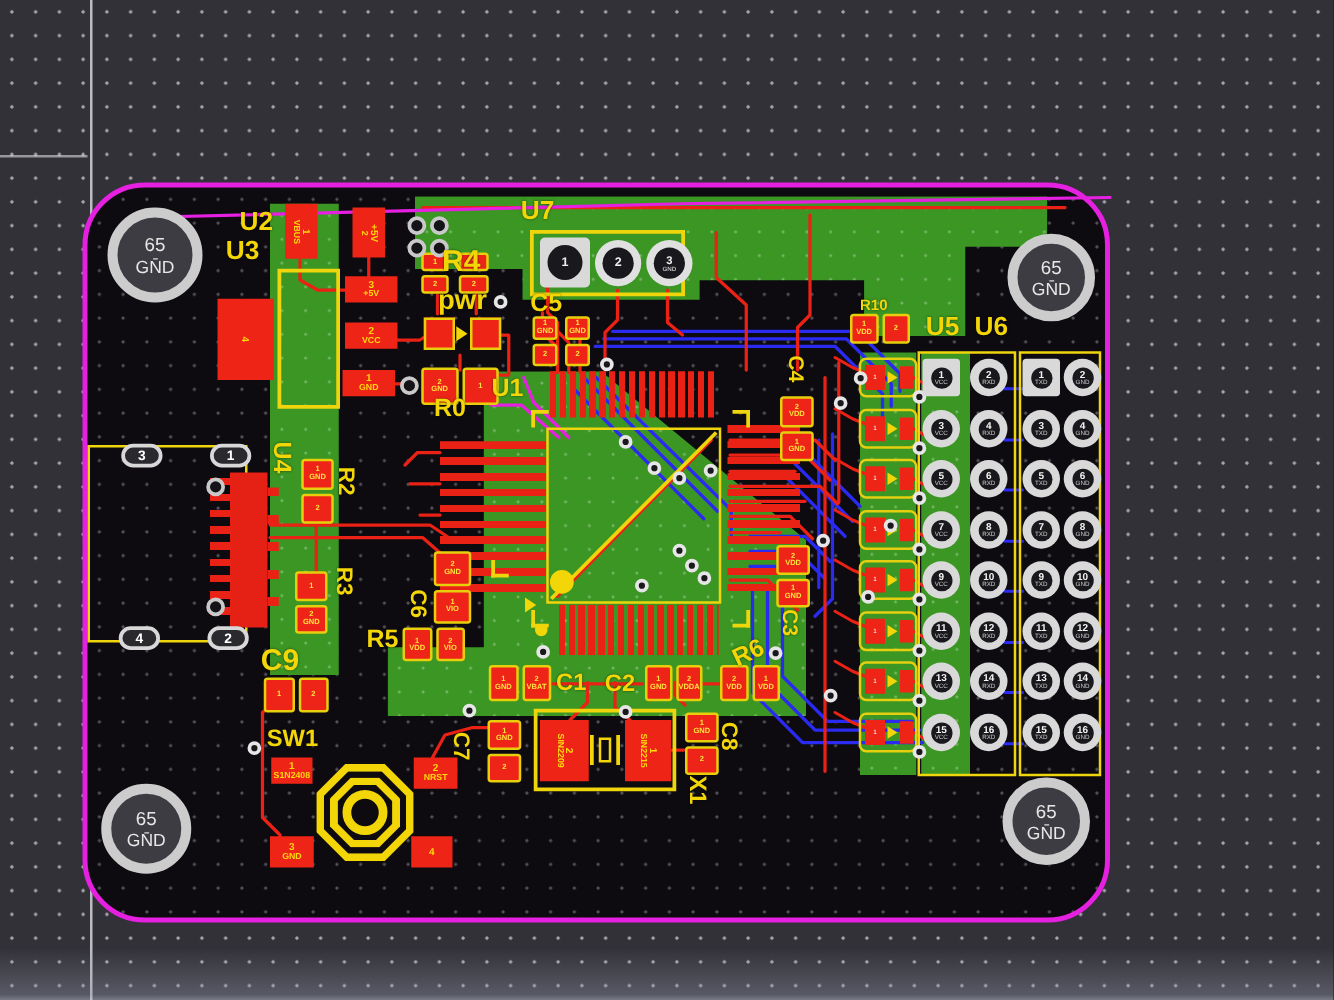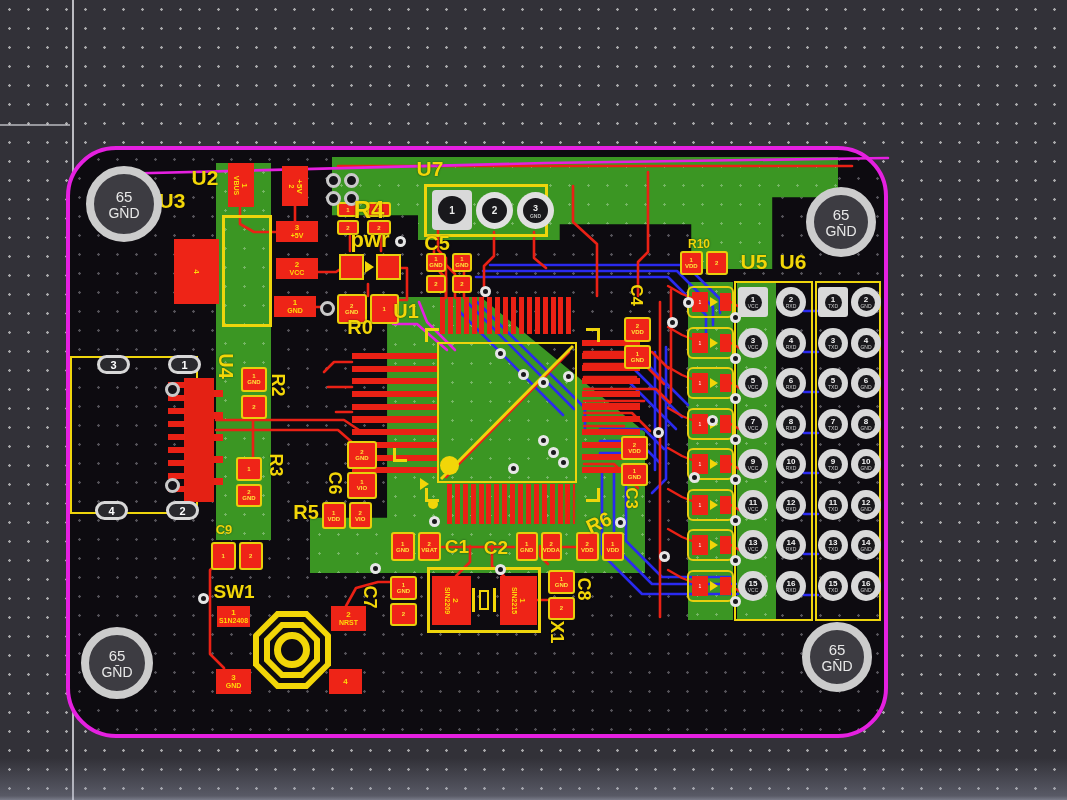--- a/index.html
+++ b/index.html
@@ -742,36 +742,36 @@
       <div class="abs via" style="left: 615px; top: 517px;"></div>
       <div class="abs via" style="left: 683px; top: 297px;"></div>
       <div class="abs thole" style="left: 326px; top: 173px;"></div>
       <div class="abs thole" style="left: 344px; top: 173px;"></div>
       <div class="abs thole" style="left: 326px; top: 191px;"></div>
       <div class="abs thole" style="left: 344px; top: 191px;"></div>
       <div class="abs thole" style="left: 165px; top: 382px;"></div>
       <div class="abs thole" style="left: 165px; top: 478px;"></div>
       <div class="abs thole" style="left: 320px; top: 301px;"></div>
       <div class="abs label" style="left: 205px; top: 178px; font-size: 21px;">U2</div>
-      <div class="abs label" style="left: 172px; top: 201px; font-size: 21px;">U3</div>
+      <div class="abs label" style="left: 194px; top: 201px; font-size: 21px;">U3</div>
       <div class="abs label" style="left: 430px; top: 169px; font-size: 21px;">U7</div>
       <div class="abs label" style="left: 369px; top: 210px; font-size: 24px;">R4</div>
       <div class="abs label" style="left: 370px; top: 240px; font-size: 22px;">pwr</div>
       <div class="abs label" style="left: 360px; top: 327px; font-size: 20px;">R0</div>
       <div class="abs label" style="left: 406px; top: 311px; font-size: 20px;">U1</div>
       <div class="abs label" style="left: 437px; top: 243px; font-size: 20px;">C5</div>
       <div class="abs label" style="left: 636px; top: 295px; font-size: 17px; transform: translate(-50%, -50%) rotate(90deg);">C4</div>
       <div class="abs label" style="left: 631px; top: 498px; font-size: 17px; transform: translate(-50%, -50%) rotate(90deg);">C3</div>
       <div class="abs label" style="left: 699px; top: 244px; font-size: 12px;">R10</div>
       <div class="abs label" style="left: 754px; top: 262px; font-size: 21px;">U5</div>
       <div class="abs label" style="left: 793px; top: 262px; font-size: 21px;">U6</div>
       <div class="abs label" style="left: 277px; top: 385px; font-size: 18px; transform: translate(-50%, -50%) rotate(90deg);">R2</div>
       <div class="abs label" style="left: 275px; top: 465px; font-size: 18px; transform: translate(-50%, -50%) rotate(90deg);">R3</div>
       <div class="abs label" style="left: 225px; top: 366px; font-size: 20px; transform: translate(-50%, -50%) rotate(90deg);">U4</div>
-      <div class="abs label" style="left: 224px; top: 529px; font-size: 13px;">C9</div>
+      <div class="abs label" style="left: 224px; top: 529px; font-size: 24px;">C9</div>
       <div class="abs label" style="left: 234px; top: 592px; font-size: 19px;">SW1</div>
       <div class="abs label" style="left: 334px; top: 483px; font-size: 18px; transform: translate(-50%, -50%) rotate(90deg);">C6</div>
       <div class="abs label" style="left: 306px; top: 512px; font-size: 20px;">R5</div>
       <div class="abs label" style="left: 457px; top: 547px; font-size: 19px;">C1</div>
       <div class="abs label" style="left: 496px; top: 548px; font-size: 19px;">C2</div>
       <div class="abs label" style="left: 599px; top: 523px; font-size: 20px; transform: translate(-50%, -50%) rotate(-25deg);">R6</div>
       <div class="abs label" style="left: 369px; top: 597px; font-size: 18px; transform: translate(-50%, -50%) rotate(90deg);">C7</div>
       <div class="abs label" style="left: 583px; top: 589px; font-size: 18px; transform: translate(-50%, -50%) rotate(90deg);">C8</div>
       <div class="abs label" style="left: 557px; top: 632px; font-size: 19px; transform: translate(-50%, -50%) rotate(90deg);">X1</div>
     </div>

